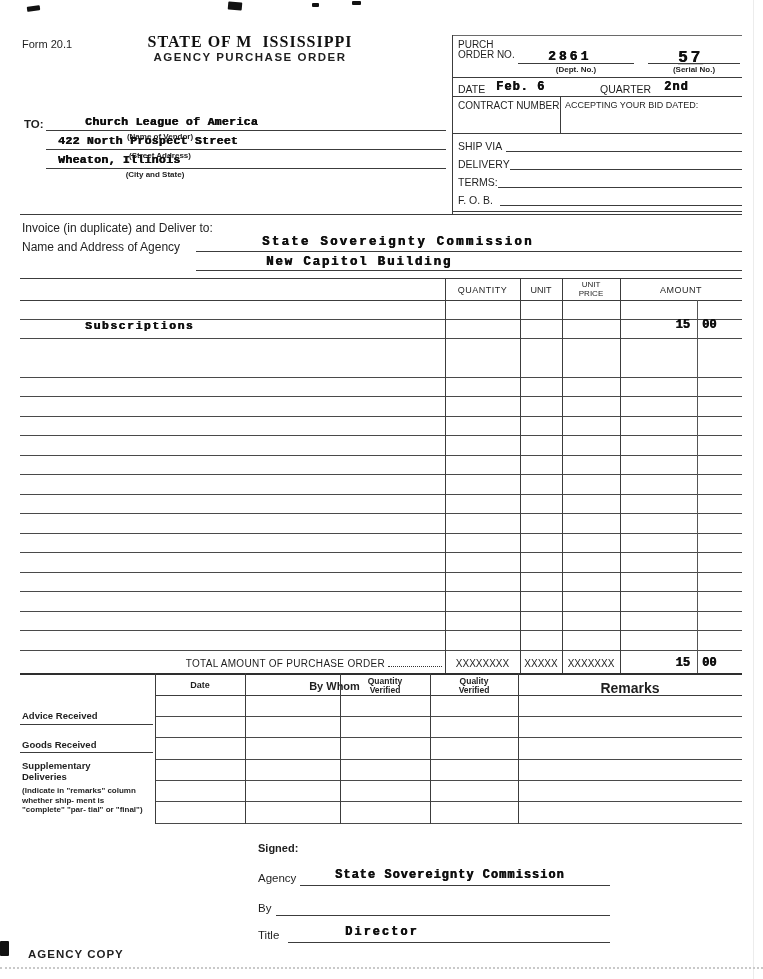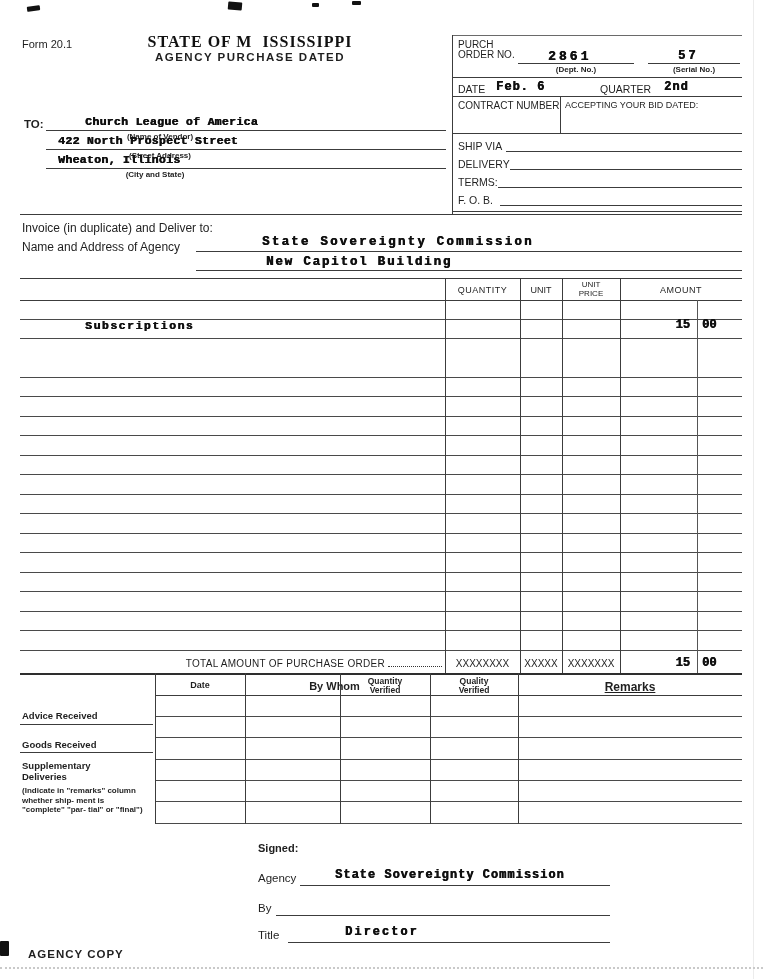--- a/index.html
+++ b/index.html
@@ -44,41 +44,41 @@
 
   <div class="artifact" style="left:27px;top:6px;width:13px;height:5px;transform:rotate(-8deg);"></div>
   <div class="artifact" style="left:228px;top:2px;width:14px;height:8px;transform:rotate(5deg);"></div>
   <div class="artifact" style="left:312px;top:3px;width:7px;height:4px;"></div>
   <div class="artifact" style="left:352px;top:1px;width:9px;height:4px;"></div>
   <div class="artifact" style="left:0px;top:941px;width:9px;height:15px;"></div>
   <div class="vline" style="left:753px;top:0;height:979px;background:#ececec;"></div>
 
   <div class="abs print" style="left:22px;top:38px;font-size:11px;">Form 20.1</div>
   <div class="abs pre" style="left:110px;top:33px;width:280px;text-align:center;font-family:'Liberation Serif',serif;font-weight:700;font-size:16px;letter-spacing:1px;color:#111;">STATE OF M  ISSISSIPPI</div>
-  <div class="abs print" style="left:110px;top:51px;width:280px;text-align:center;font-size:11.5px;letter-spacing:1.5px;font-weight:600;">AGENCY PURCHASE DATED</div>
+  <div class="abs print" style="left:110px;top:51px;width:280px;text-align:center;font-size:11.5px;letter-spacing:1.5px;font-weight:600;">AGENCY PURCHASE ORDER</div>
 
   <div class="hline" style="left:452px;top:35px;width:290px;background:#6a6a6a;"></div>
   <div class="vline" style="left:452px;top:35px;height:179px;"></div>
   <div class="hline" style="left:452px;top:77px;width:290px;"></div>
   <div class="hline" style="left:452px;top:96px;width:290px;"></div>
   <div class="vline" style="left:560px;top:96px;height:37px;"></div>
   <div class="hline" style="left:452px;top:133px;width:290px;"></div>
   <div class="hline" style="left:506px;top:151px;width:236px;"></div>
   <div class="hline" style="left:510px;top:169px;width:232px;"></div>
   <div class="hline" style="left:498px;top:187px;width:244px;"></div>
   <div class="hline" style="left:500px;top:205px;width:242px;"></div>
   <div class="hline" style="left:452px;top:211px;width:290px;"></div>
   <div class="hline" style="left:20px;top:214px;width:722px;"></div>
 
   <div class="abs print" style="left:458px;top:39px;font-size:10px;">PURCH</div>
   <div class="abs print" style="left:458px;top:49px;font-size:10px;">ORDER NO.</div>
   <div class="abs typed" style="left:548px;top:49px;font-size:13px;letter-spacing:3px;">2861</div>
   <div class="hline" style="left:518px;top:63px;width:116px;"></div>
   <div class="abs caption" style="left:518px;top:65px;width:116px;">(Dept. No.)</div>
-  <div class="abs typed" style="left:678px;top:49px;font-size:12px;letter-spacing:3px;">57</div>
+  <div class="abs typed" style="left:678px;top:49px;font-size:16px;letter-spacing:3px;text-decoration:underline;">57</div>
   <div class="hline" style="left:648px;top:63px;width:92px;"></div>
   <div class="abs caption" style="left:648px;top:65px;width:92px;">(Serial No.)</div>
 
   <div class="abs print" style="left:458px;top:83px;font-size:10.5px;">DATE</div>
   <div class="abs typed" style="left:496px;top:80px;font-size:12px;letter-spacing:1px;">Feb. 6</div>
   <div class="abs print" style="left:600px;top:83px;font-size:10.5px;">QUARTER</div>
   <div class="abs typed" style="left:664px;top:80px;font-size:12px;letter-spacing:1px;">2nd</div>
 
   <div class="abs print" style="left:458px;top:100px;font-size:10px;">CONTRACT NUMBER</div>
   <div class="abs print" style="left:565px;top:100px;font-size:9px;">ACCEPTING YOUR BID DATED:</div>
@@ -132,21 +132,21 @@
   <div class="abs typed" style="left:660px;top:656px;width:30px;text-align:right;font-size:12px;">15</div>
   <div class="abs typed" style="left:702px;top:656px;font-size:12px;">00</div>
   <div class="hline" style="left:20px;top:673px;width:722px;height:2px;background:#2e2e2e;"></div>
 
   <div class="abs print ctr" style="left:155px;top:680px;width:90px;font-size:9px;font-weight:700;">Date</div>
   <div class="abs print ctr" style="left:245px;top:680px;width:95px;font-size:11px;font-weight:700;padding-left:42px;">By Whom</div>
   <div class="abs print ctr" style="left:340px;top:676px;width:90px;font-size:8.5px;font-weight:700;">Quantity</div>
   <div class="abs print ctr" style="left:340px;top:685px;width:90px;font-size:8.5px;font-weight:700;">Verified</div>
   <div class="abs print ctr" style="left:430px;top:676px;width:88px;font-size:8.5px;font-weight:700;">Quality</div>
   <div class="abs print ctr" style="left:430px;top:685px;width:88px;font-size:8.5px;font-weight:700;">Verified</div>
-  <div class="abs print ctr" style="left:518px;top:680px;width:224px;font-size:12px;font-weight:700;text-decoration:underline;">Remarks</div>
+  <div class="abs print ctr" style="left:518px;top:680px;width:224px;font-size:14px;font-weight:700;">Remarks</div>
 
   <div class="hline" style="left:155px;top:695px;width:587px;"></div>
   <div class="verif-body"></div>
   <div class="vline" style="left:155px;top:673px;height:151px;"></div>
   <div class="vline" style="left:245px;top:673px;height:151px;"></div>
   <div class="vline" style="left:340px;top:673px;height:151px;"></div>
   <div class="vline" style="left:430px;top:673px;height:151px;"></div>
   <div class="vline" style="left:518px;top:673px;height:151px;"></div>
 
   <div class="abs print" style="left:22px;top:710px;font-size:9.5px;font-weight:700;">Advice Received</div>

